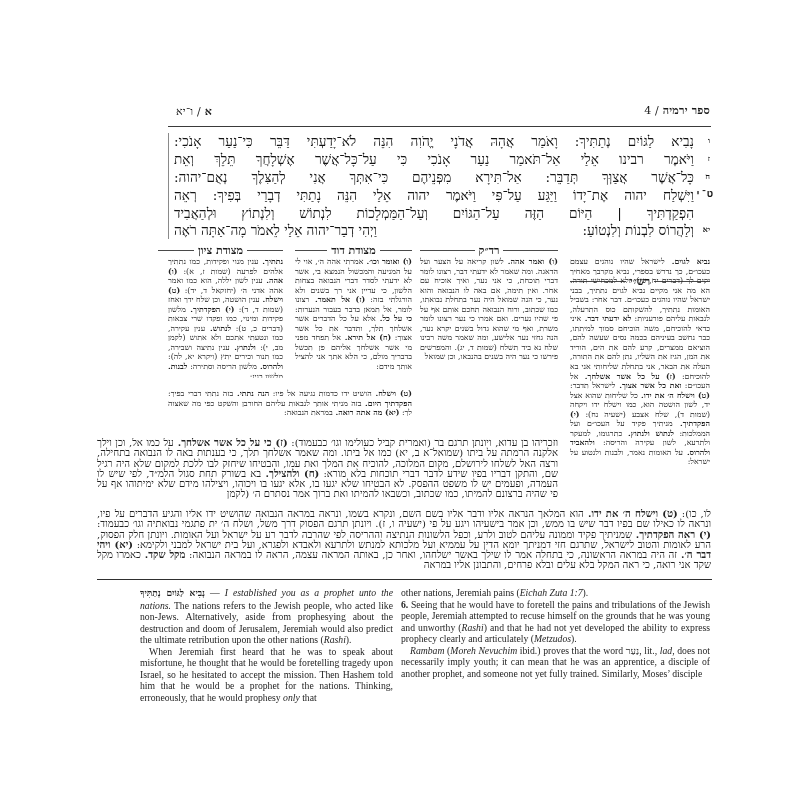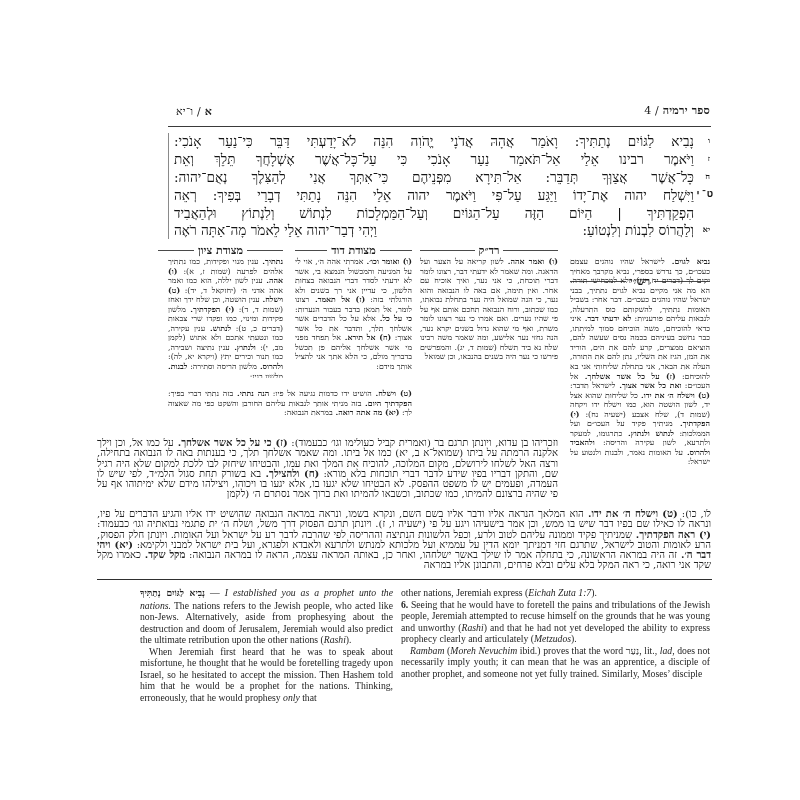--- a/index.html
+++ b/index.html
@@ -108,16 +108,16 @@
 <div class="abs heb heb-wide" style="left:97px;top:509px;width:614px;height:66px;"><span class="r-n">לו, כו): </span><span class="r-b">(ט) וישלח ה׳ את ידו. </span><span class="r-n">הוא המלאך הנראה אליו ודבר אליו בשם השם, ונקרא בשמו, ונראה במראה הנבואה שהושיט ידו אליו והגיע הדברים על פיו, ונראה לו כאילו שם בפיו דבר שיש בו ממש, וכן אמר בישעיהו ויגע על פי (ישעיה ו, ז). ויונתן תרגם הפסוק דרך משל, ושלח ה׳ ית פתגמי נבואתיה וגו׳ כבעמוד: </span><span class="r-b">(י) ראה הפקדתיך. </span><span class="r-n">שמניתיך פקיד וממונה עליהם לטוב ולרע, וכפל הלשונות הנתיצה וההריסה לפי שהרבה לדבר רע על ישראל ועל האומות. ויונתן חלק הפסוק, הרע לאומות והטוב לישראל, שתרגם חזי דמניתך יומא הדין על עממיא ועל מלכותא למנתש ולתרעא ולאבדא ולפגרא, ועל בית ישראל למבני ולקימא: </span><span class="r-b">(יא) ויהי דבר ה׳. </span><span class="r-n">זה היה במראה הראשונה, כי בתחלה אמר לו שילך באשר ישלחהו, ואחר כן, באותה המראה עצמה, הראה לו במראה הנבואה: </span><span class="r-b">מקל שקד. </span><span class="r-n">כאמרו מקל שקד אני רואה, כי ראה המקל בלא עלים ובלא פרחים, והתבונן אליו במראה</span></div>
 
 <div class="abs divider" style="left:97px;top:579px;width:615px;"></div>
 
 <div class="abs eng" style="left:140px;top:587px;width:253px;height:125px;">
   <p><span class="r-hb">נְבִיא לַגּוֹיִם נְתַתִּיךָ</span><span class="r-n"> — </span><span class="r-i">I established you as a prophet unto the nations.</span><span class="r-n"> The nations refers to the Jewish people, who acted like non-Jews. Alternatively, aside from prophesying about the destruction and doom of Jerusalem, Jeremiah would also predict the ultimate retribution upon the other nations (</span><span class="r-i">Rashi</span><span class="r-n">).</span></p>
   <p class="ind"><span class="r-n">When Jeremiah first heard that he was to speak about misfortune, he thought that he would be foretelling tragedy upon Israel, so he hesitated to accept the mission. Then Hashem told him that he would be a prophet for the nations. Thinking, erroneously, that he would prophesy </span><span class="r-i">only</span><span class="r-n"> that</span></p>
 </div>
 
 <div class="abs eng" style="left:401px;top:587px;width:309px;height:125px;">
-  <p><span class="r-n">other nations, Jeremiah express (</span><span class="r-i">Eichah Zuta 1:7</span><span class="r-n">).</span></p>
+  <p><span class="r-n">other nations, Jeremiah pains (</span><span class="r-i">Eichah Zuta 1:7</span><span class="r-n">).</span></p>
   <p><span class="r-b">6.</span><span class="r-n"> Seeing that he would have to foretell the pains and tribulations of the Jewish people, Jeremiah attempted to recuse himself on the grounds that he was young and unworthy (</span><span class="r-i">Rashi</span><span class="r-n">) and that he had not yet developed the ability to express prophecy clearly and articulately (</span><span class="r-i">Metzudos</span><span class="r-n">).</span></p>
   <p class="ind"><span class="r-i">Rambam</span><span class="r-n"> (</span><span class="r-i">Moreh Nevuchim</span><span class="r-n"> ibid.) proves that the word </span><span class="r-h">נַעַר</span><span class="r-n">, lit., </span><span class="r-i">lad</span><span class="r-n">, does not necessarily imply youth; it can mean that he was an apprentice, a disciple of another prophet, and someone not yet fully trained. Similarly, Moses’ disciple</span></p>
 </div>
 
 </body></html>

